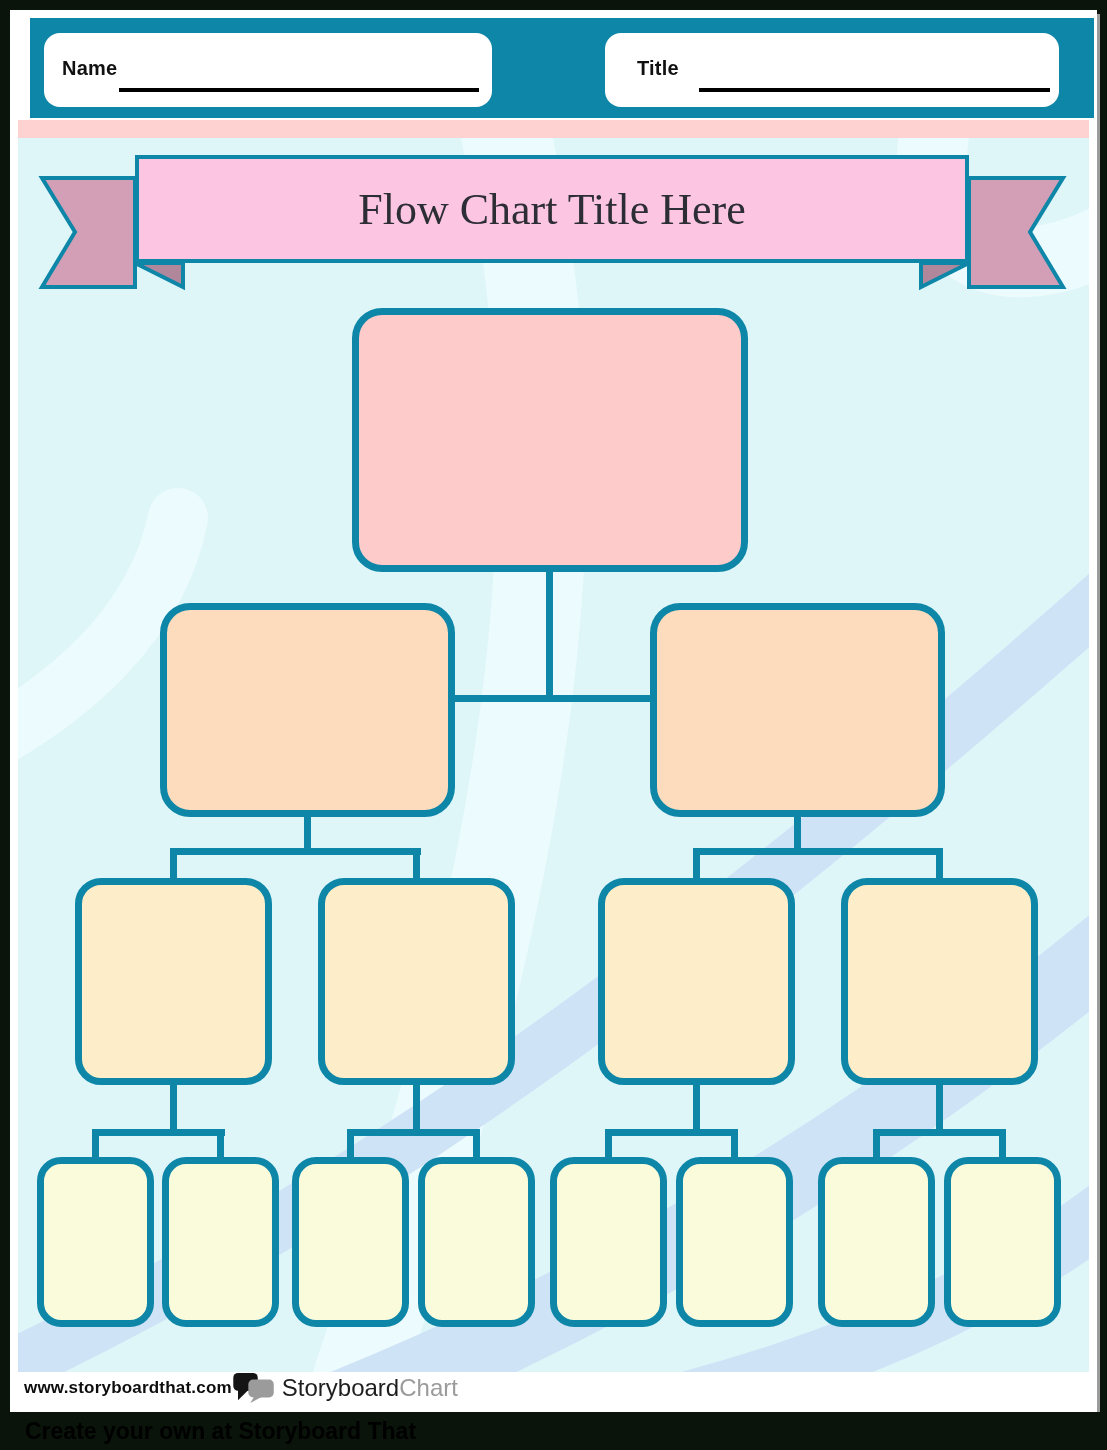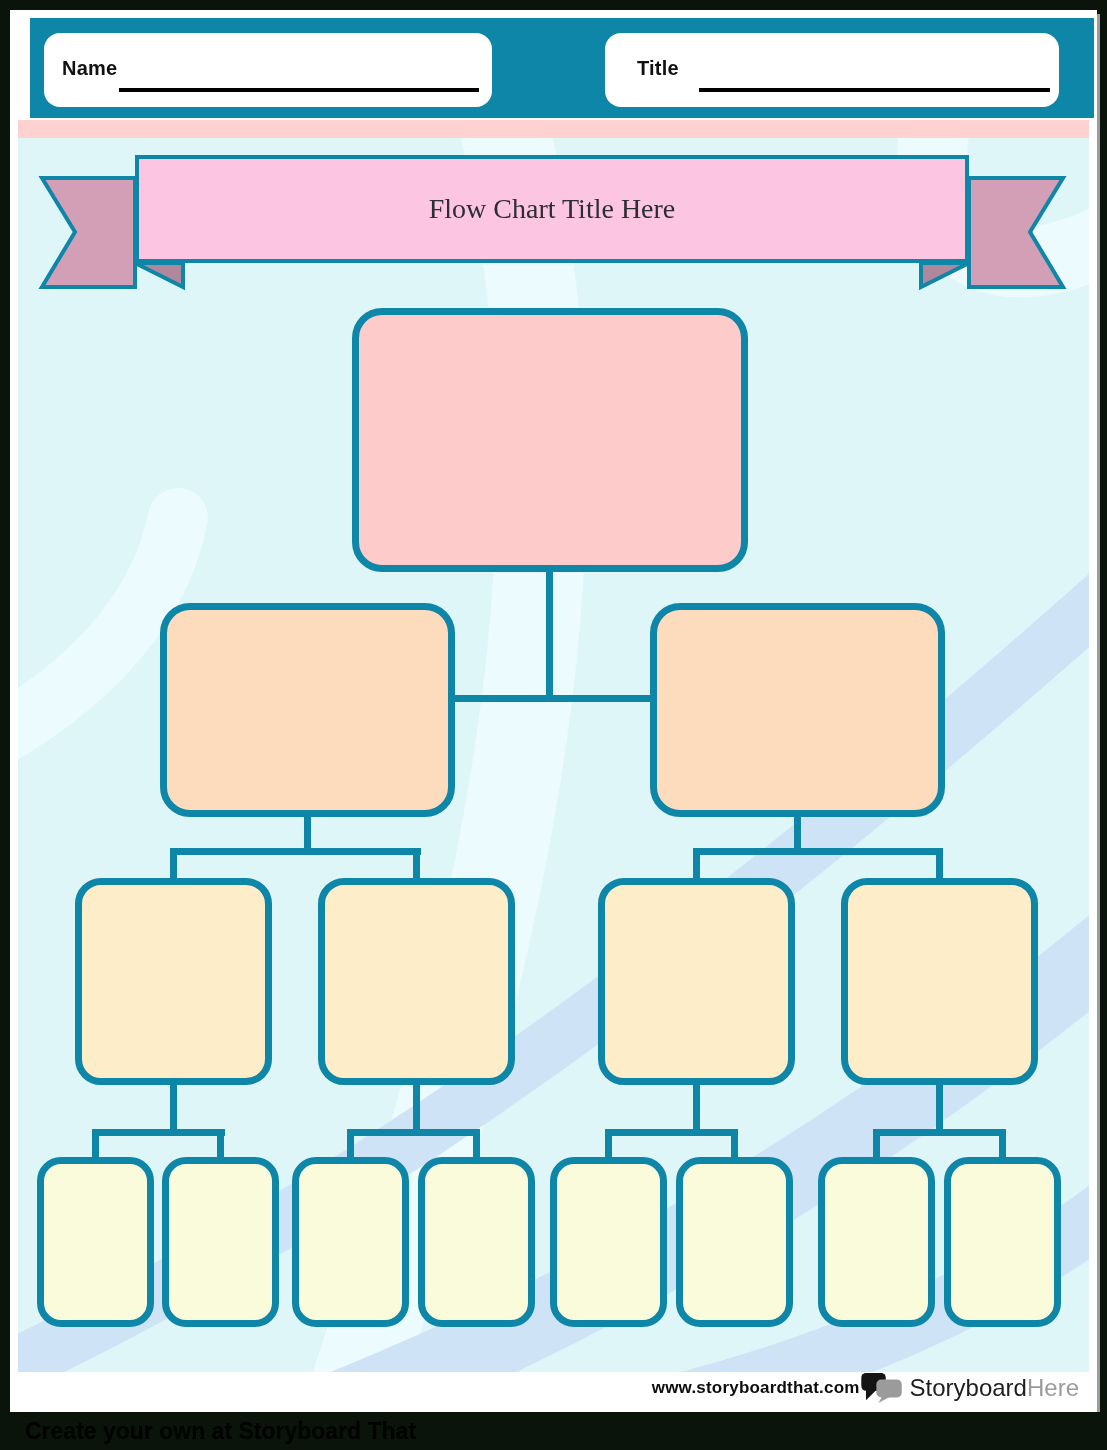--- a/index.html
+++ b/index.html
@@ -26,35 +26,35 @@
 
   
   #main{position:absolute;left:0;top:120px;width:1071px;height:1234px;background:var(--bg);overflow:hidden;}
   #bg-swirls{position:absolute;left:0;top:0;}
 
   
   #ribbon-svg{position:absolute;left:0;top:0;}
   #banner{position:absolute;left:117px;top:17px;width:834px;height:108px;box-sizing:border-box;
           background:var(--bannerPink);border:4px solid var(--teal);
           display:flex;align-items:center;justify-content:center;}
-  #banner-title{font-family:"Liberation Serif","DejaVu Serif",serif;font-size:28px;color:#2d2d36;}
+  #banner-title{font-family:"Liberation Serif","DejaVu Serif",serif;font-size:44px;color:#2d2d36;}
 
   
   .fbox{position:absolute;box-sizing:border-box;border:7px solid var(--teal);background:#fff;}
   .l1{left:334px;top:170px;width:396px;height:264px;border-radius:30px;}
   .l2{top:465px;width:295px;height:214px;border-radius:30px;}
   .l3{top:740px;width:197px;height:207px;border-radius:26px;}
   .l4{top:1019px;width:117px;height:170px;border-radius:24px;}
 
   
   .conn{position:absolute;background:var(--teal);}
 
   
   #footer{position:absolute;left:0;top:1354px;width:1071px;height:32px;background:#fff;
-          display:flex;align-items:center;justify-content:flex-end;}
+          display:flex;align-items:center;justify-content:flex-start;}
   #footer-url{font-size:17px;font-weight:700;color:#0d0d0d;padding-left:6px;letter-spacing:.2px;}
   #logo{display:flex;align-items:center;padding-right:10px;}
   #logo svg{margin-right:6px;}
   #logo-text{font-size:24px;color:#1e1e1e;}
   #logo-text .that{color:#9b9b9b;}
 
   
   #bottom-bar{position:absolute;left:0;top:1412px;width:1107px;height:38px;background:var(--frame);}
   #bottom-bar-text{position:absolute;left:25px;top:6px;font-size:23px;font-weight:700;color:#000;}
 </style>
@@ -154,21 +154,21 @@
 
       <div id="footer">
         <span id="footer-url">www.storyboardthat.com</span>
         <span id="logo">
           <svg width="44" height="32" viewBox="0 0 46 34">
             <rect x="1" y="1" width="26" height="19" rx="5" fill="#141414"></rect>
             <polygon points="6,17 6,30 17,19" fill="#141414"></polygon>
             <rect x="17" y="8" width="27" height="19" rx="5" fill="#9b9b9b"></rect>
             <polygon points="24,25 19,33 32,26" fill="#9b9b9b"></polygon>
           </svg>
-          <span id="logo-text"><span>Storyboard</span><span class="that">Here</span></span>
+          <span id="logo-text"><span>Storyboard</span><span class="that">Chart</span></span>
         </span>
       </div>
 
     </div>
   </div>
 
   <div id="bottom-bar">
     <span id="bottom-bar-text">Create your own at Storyboard That</span>
   </div>
 </div>

